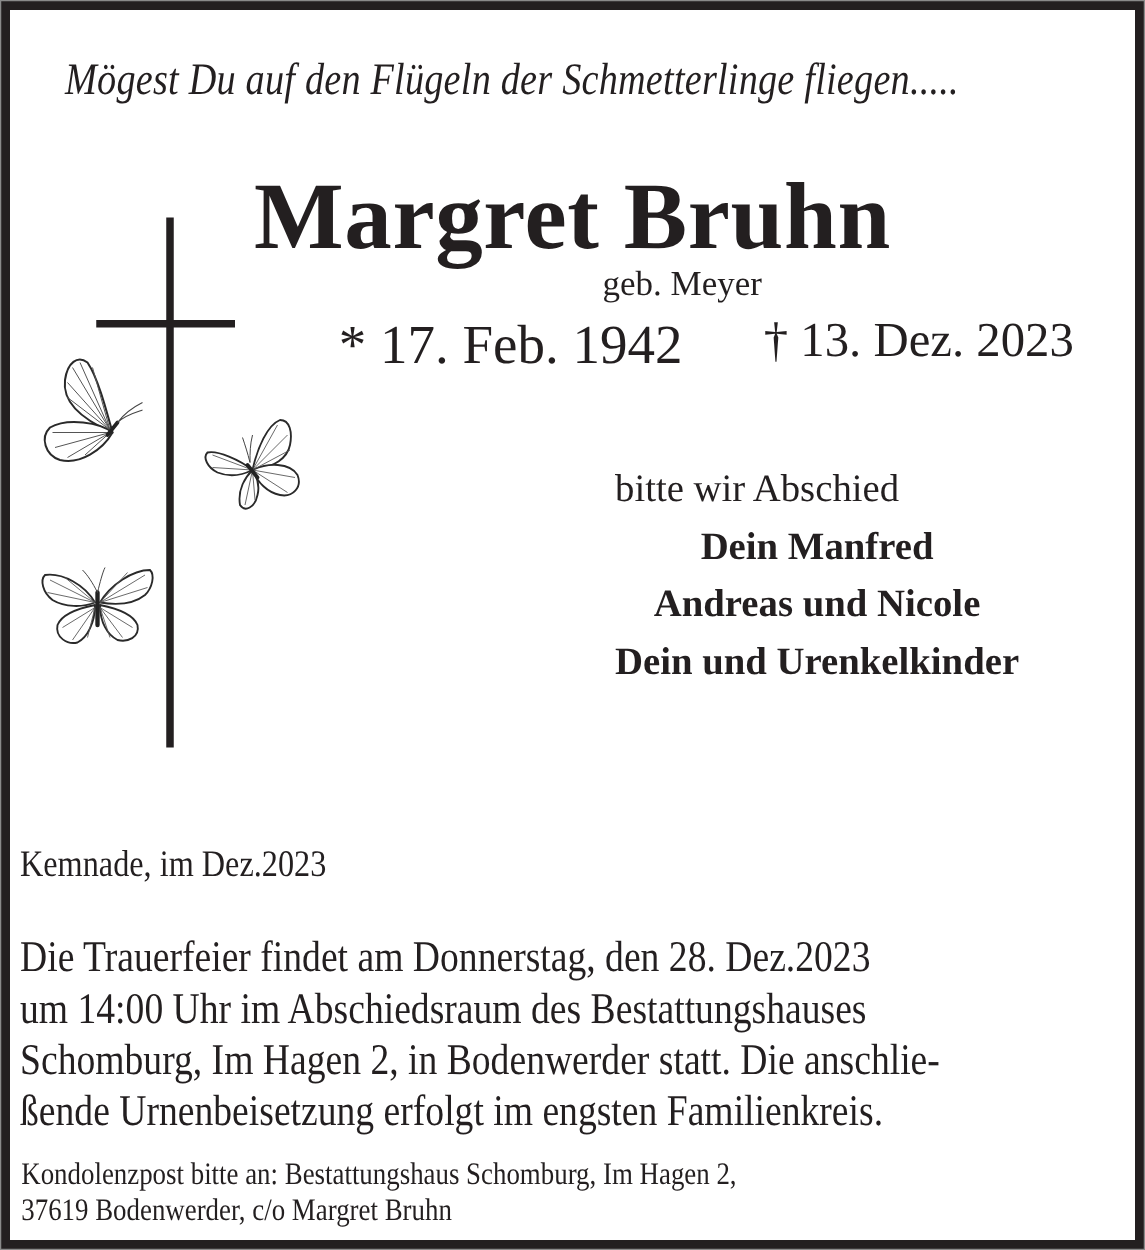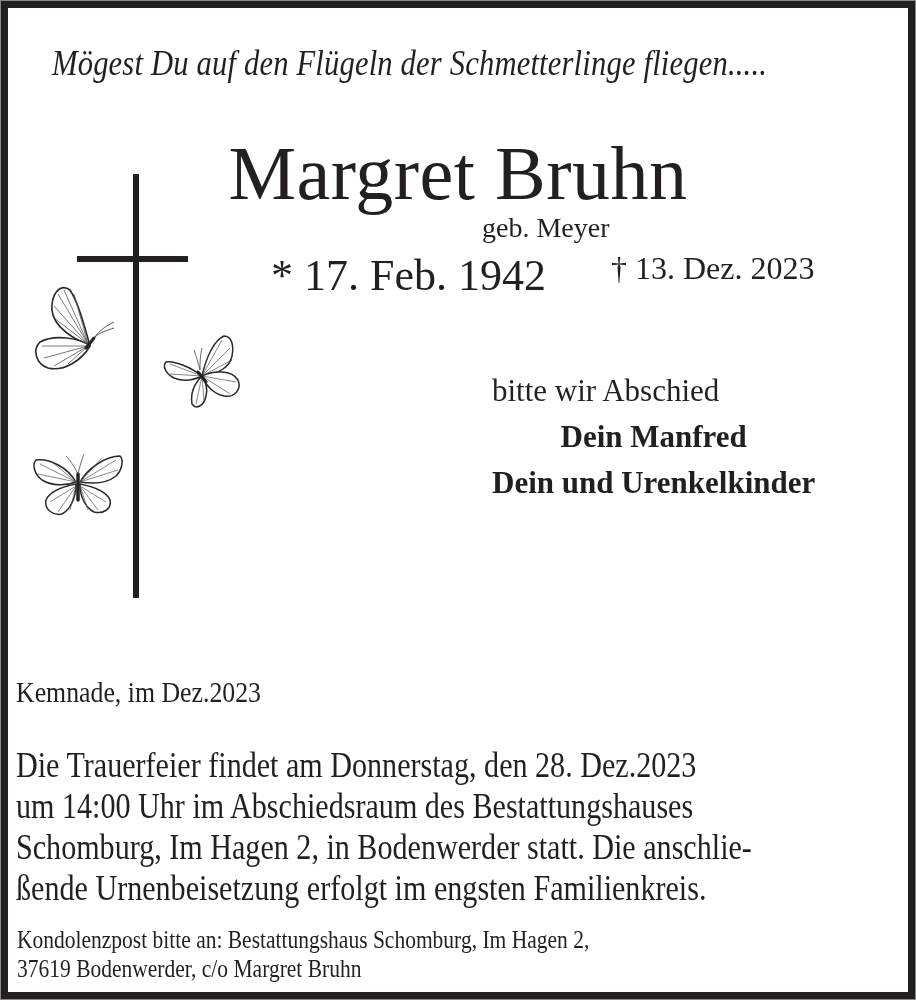--- a/index.html
+++ b/index.html
@@ -2,24 +2,24 @@
 <html><head>
 <meta charset="utf-8">
 <style>
   html, body { margin:0; padding:0; background:#ffffff; }
   body { width:916px; height:1000px; position:relative; overflow:hidden; font-family:"Liberation Serif", "DejaVu Serif", serif; color:#231f20; }
   .frame { position:absolute; left:0; top:0; width:916px; height:1000px; box-sizing:border-box; background:#231f20; box-shadow: inset 0 0 0 1px #8a8a8a; }
   .paper { position:absolute; left:8px; top:8px; right:8px; bottom:8px; background:#ffffff; }
   .abs { position:absolute; white-space:nowrap; }
 
   .motto { left:52px; top:42px; font-size:36px; font-style:italic; transform:scaleX(0.85); transform-origin:left top; letter-spacing:0.2px; }
-  .name { left:0; width:916px; text-align:center; top:130px; font-size:76px; font-weight:normal; box-sizing:border-box; letter-spacing:0.5px; }
+  .name { left:0; width:916px; text-align:center; top:130px; font-size:76px; font-weight:bold; box-sizing:border-box; letter-spacing:0.5px; }
   .maiden { left:482px; top:212px; font-size:28px; }
   .born { left:271px; top:250px; font-size:44px; }
-  .died { left:611px; top:250px; font-size:32px; }
+  .died { left:611px; top:250px; font-size:39px; }
 
   .farewell { left:492px; top:368px; font-size:31px; line-height:46px; }
   .farewell .line { display:block; }
   .farewell .b { font-weight:bold;text-align:center; }
 
   .place { left:16px; top:675px; font-size:30px; transform:scaleX(0.86); transform-origin:left top; }
   .service { left:16px; top:745px; font-size:35px; line-height:41px; transform:scaleX(0.86); transform-origin:left top; }
   .service .line { display:block; }
   .condolence { left:17px; top:925px; font-size:25px; line-height:29px; transform:scaleX(0.86); transform-origin:left top; }
   .condolence .line { display:block; }
@@ -109,20 +109,21 @@
       <path d="M48 34 L66 58"></path>
       <path d="M48 34 L56 58"></path>
   </g>
   <path d="M46 22 L46 48" stroke="#222" stroke-width="3.5" stroke-linecap="round"></path>
   <path d="M46 22 C42 14 38 8 34 4 M46 22 C48 14 50 6 52 2" stroke="#444" stroke-width="0.8" fill="none"></path>
 </svg>
 
 <div class="abs farewell">
   <span class="line">bitte wir Abschied</span>
   <span class="line b">Dein Manfred</span>
+  <span class="line b">Andreas und Nicole</span>
   <span class="line b">Dein und Urenkelkinder</span>
 </div>
 
 <div class="abs place">Kemnade, im Dez.2023</div>
 
 <div class="abs service">
   <span class="line">Die Trauerfeier findet am Donnerstag, den 28. Dez.2023</span>
   <span class="line">um 14:00 Uhr im Abschiedsraum des Bestattungshauses</span>
   <span class="line">Schomburg, Im Hagen 2, in Bodenwerder statt. Die anschlie-</span>
   <span class="line">ßende Urnenbeisetzung erfolgt im engsten Familienkreis.</span>

